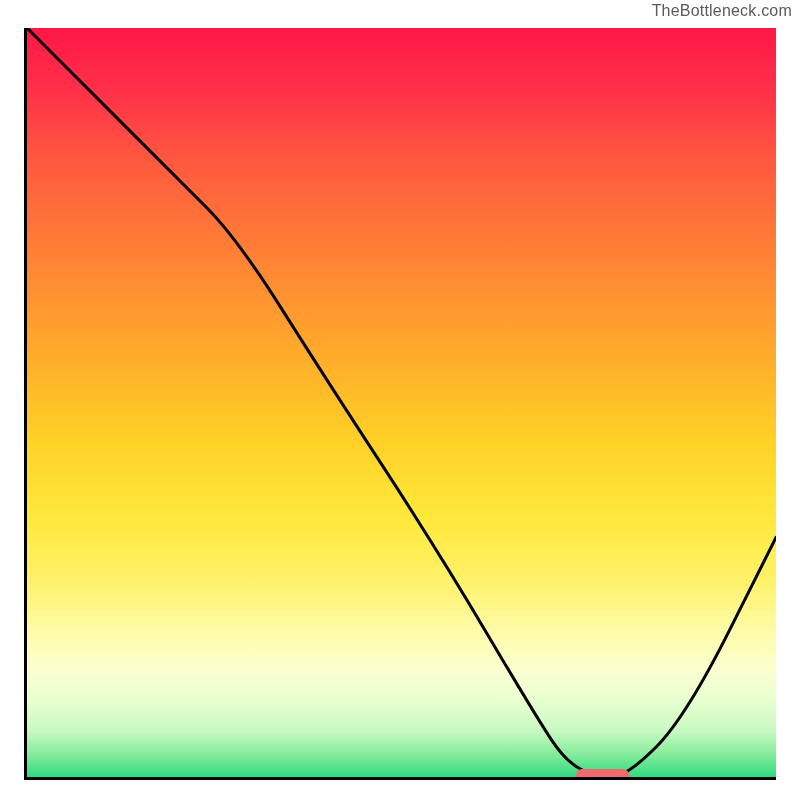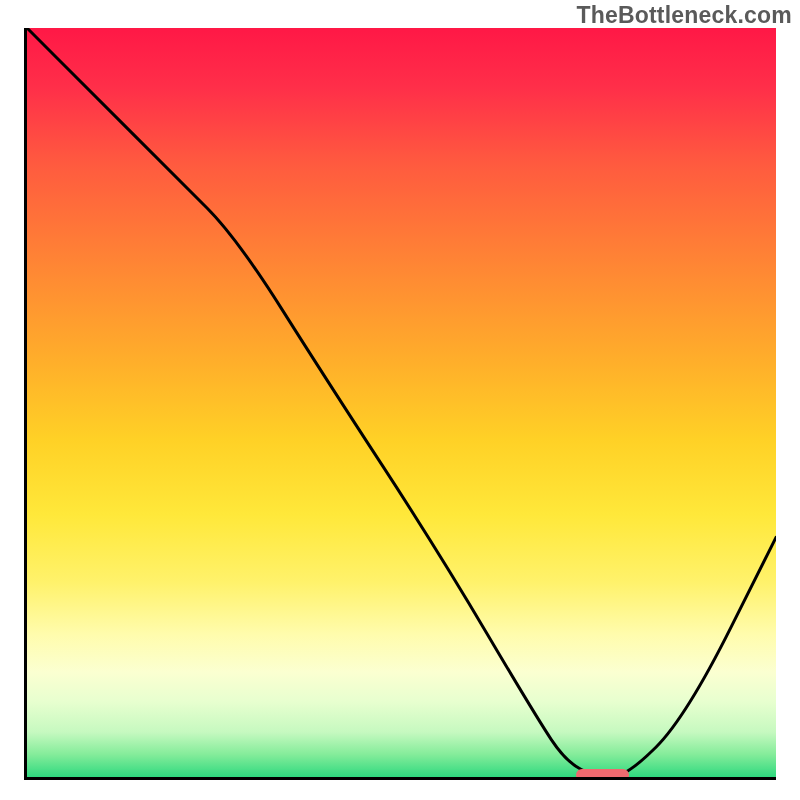--- a/index.html
+++ b/index.html
@@ -8,23 +8,23 @@
     height: 800px;
     background: #ffffff;
     font-family: Arial, Helvetica, sans-serif;
     position: relative;
     overflow: hidden;
   }
   .watermark {
     position: absolute;
     top: 2px;
     right: 8px;
-    font-size: 23px;
+    font-size: 16px;
     color: #5a5a5a;
-    font-weight: 700;
+    font-weight: 400;
     letter-spacing: 0.2px;
     z-index: 10;
   }
   .plot-frame {
     position: absolute;
     left: 24px;
     top: 28px;
     width: 752px;
     height: 752px;
     border-left: 3px solid #000;

